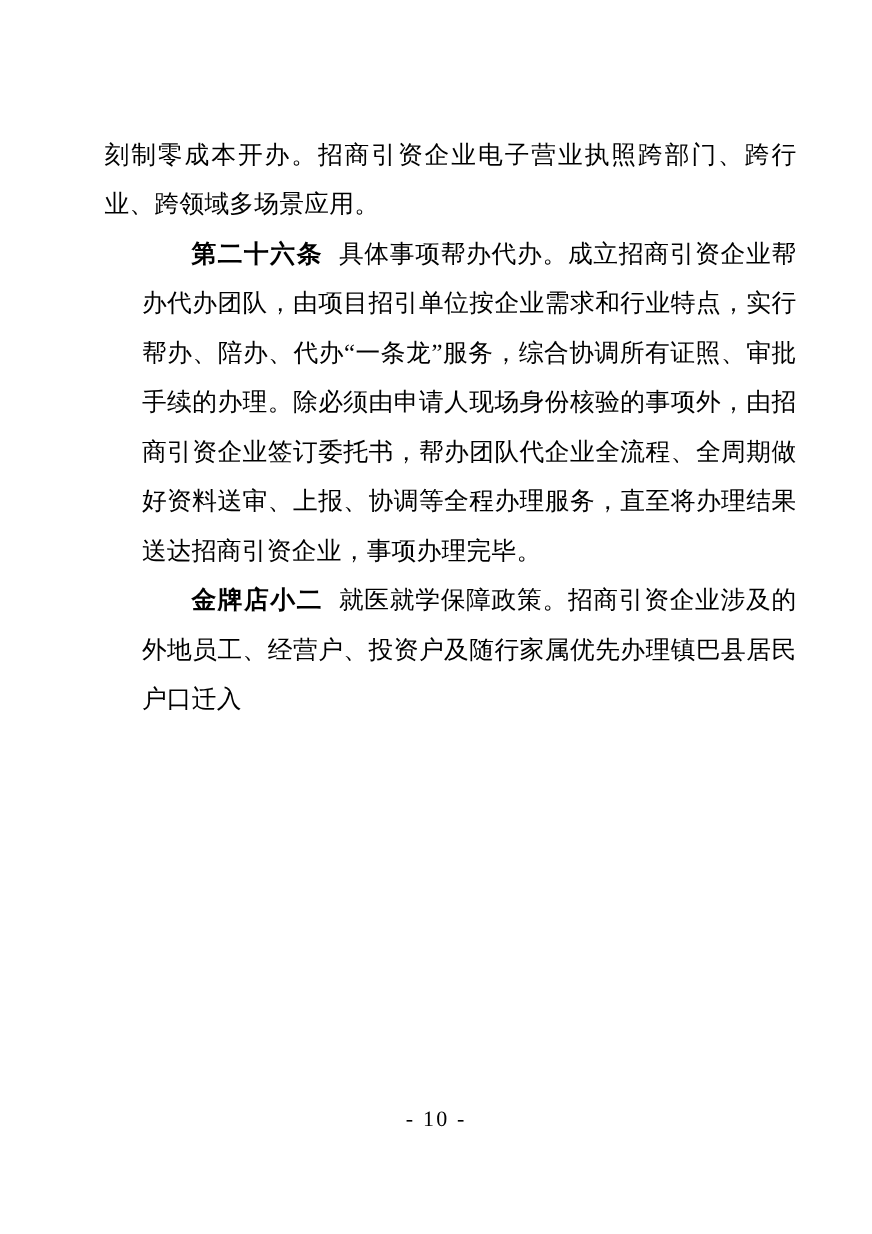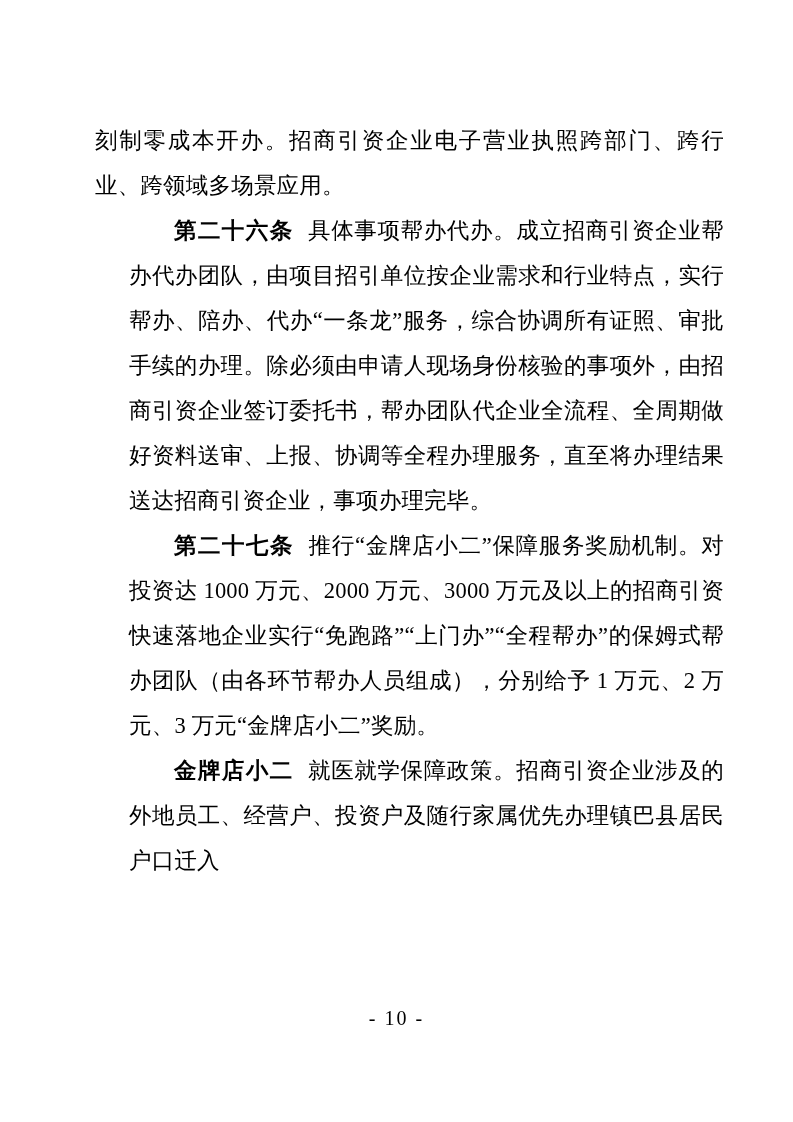--- a/index.html
+++ b/index.html
@@ -67,23 +67,20 @@
   <div class="doc-body">
 
     <p class="para">
       <span>刻制零成本开办。招商引资企业电子营业执照跨部门、跨行业、跨领域多场景应用。</span>
     </p>
 
     <p class="para indent">
       <span class="art-label">第二十六条</span><span class="gap-after-label"></span><span>具体事项帮办代办。成立招商引资企业帮办代办团队，由项目招引单位按企业需求和行业特点，实行帮办、陪办、代办“一条龙”服务，综合协调所有证照、审批手续的办理。除必须由申请人现场身份核验的事项外，由招商引资企业签订委托书，帮办团队代企业全流程、全周期做好资料送审、上报、协调等全程办理服务，直至将办理结果送达招商引资企业，事项办理完毕。</span>
     </p>
 
-    <p class="para indent">
-      <span class="art-label">第二十七条</span><span class="gap-after-label"></span><span>推行“金牌店小二”保障服务奖励机制。对投资达 1000 万元、2000 万元、3000 万元及以上的招商引资快速落地企业实行“免跑路”“上门办”“全程帮办”的保姆式帮办团队（由各环节帮办人员组成），分别给予 1 万元、2 万元、3 万元“金牌店小二”奖励。</span>
-    </p>
 
 
     <p class="para indent">
       <span class="art-label">金牌店小二</span><span class="gap-after-label"></span><span>就医就学保障政策。招商引资企业涉及的外地员工、经营户、投资户及随行家属优先办理镇巴县居民户口迁入</span>
     </p>
 
   </div>
 
   <div class="footer">- 10 -</div>
 </div>

